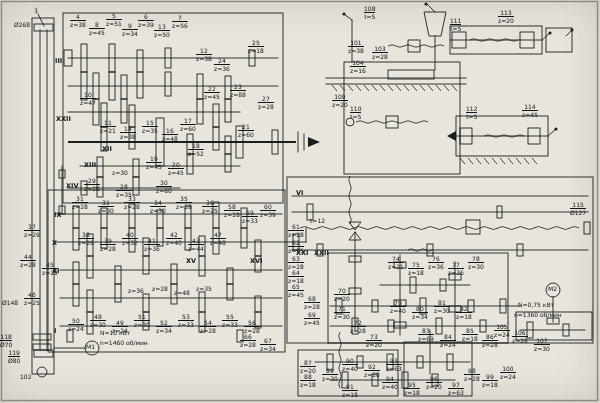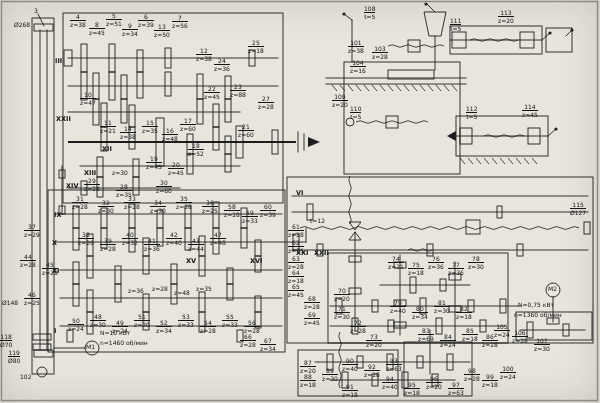--- a/index.html
+++ b/index.html
@@ -400,21 +400,21 @@
         <span>28</span>
         <span class="den">z=35</span>
       </div>
       <div class="lbl frac" style="left: 84px; top: 178px;">
         <span>29</span>
         <span class="den">z=28</span>
       </div>
       <div class="lbl roman" style="left: 55px; top: 58px;">III</div>
       <div class="lbl roman" style="left: 56px; top: 116px;">XXII</div>
       <div class="lbl roman" style="left: 102px; top: 146px;">XII</div>
-      <div class="lbl roman" style="left: 84px; top: 170px;">XIII</div>
+      <div class="lbl roman" style="left: 84px; top: 162px;">XIII</div>
       <div class="lbl roman" style="left: 66px; top: 183px;">XIV</div>
       <div class="lbl roman" style="left: 54px; top: 212px;">IX</div>
       <div class="lbl roman" style="left: 52px; top: 240px;">X</div>
       <div class="lbl roman" style="left: 52px; top: 268px;">XI</div>
       <div class="lbl roman" style="left: 186px; top: 258px;">XV</div>
       <div class="lbl roman" style="left: 250px; top: 258px;">XVI</div>
       <div class="lbl frac" style="left: 24px; top: 224px;">
         <span>37</span>
         <span class="den">z=29</span>
       </div>

